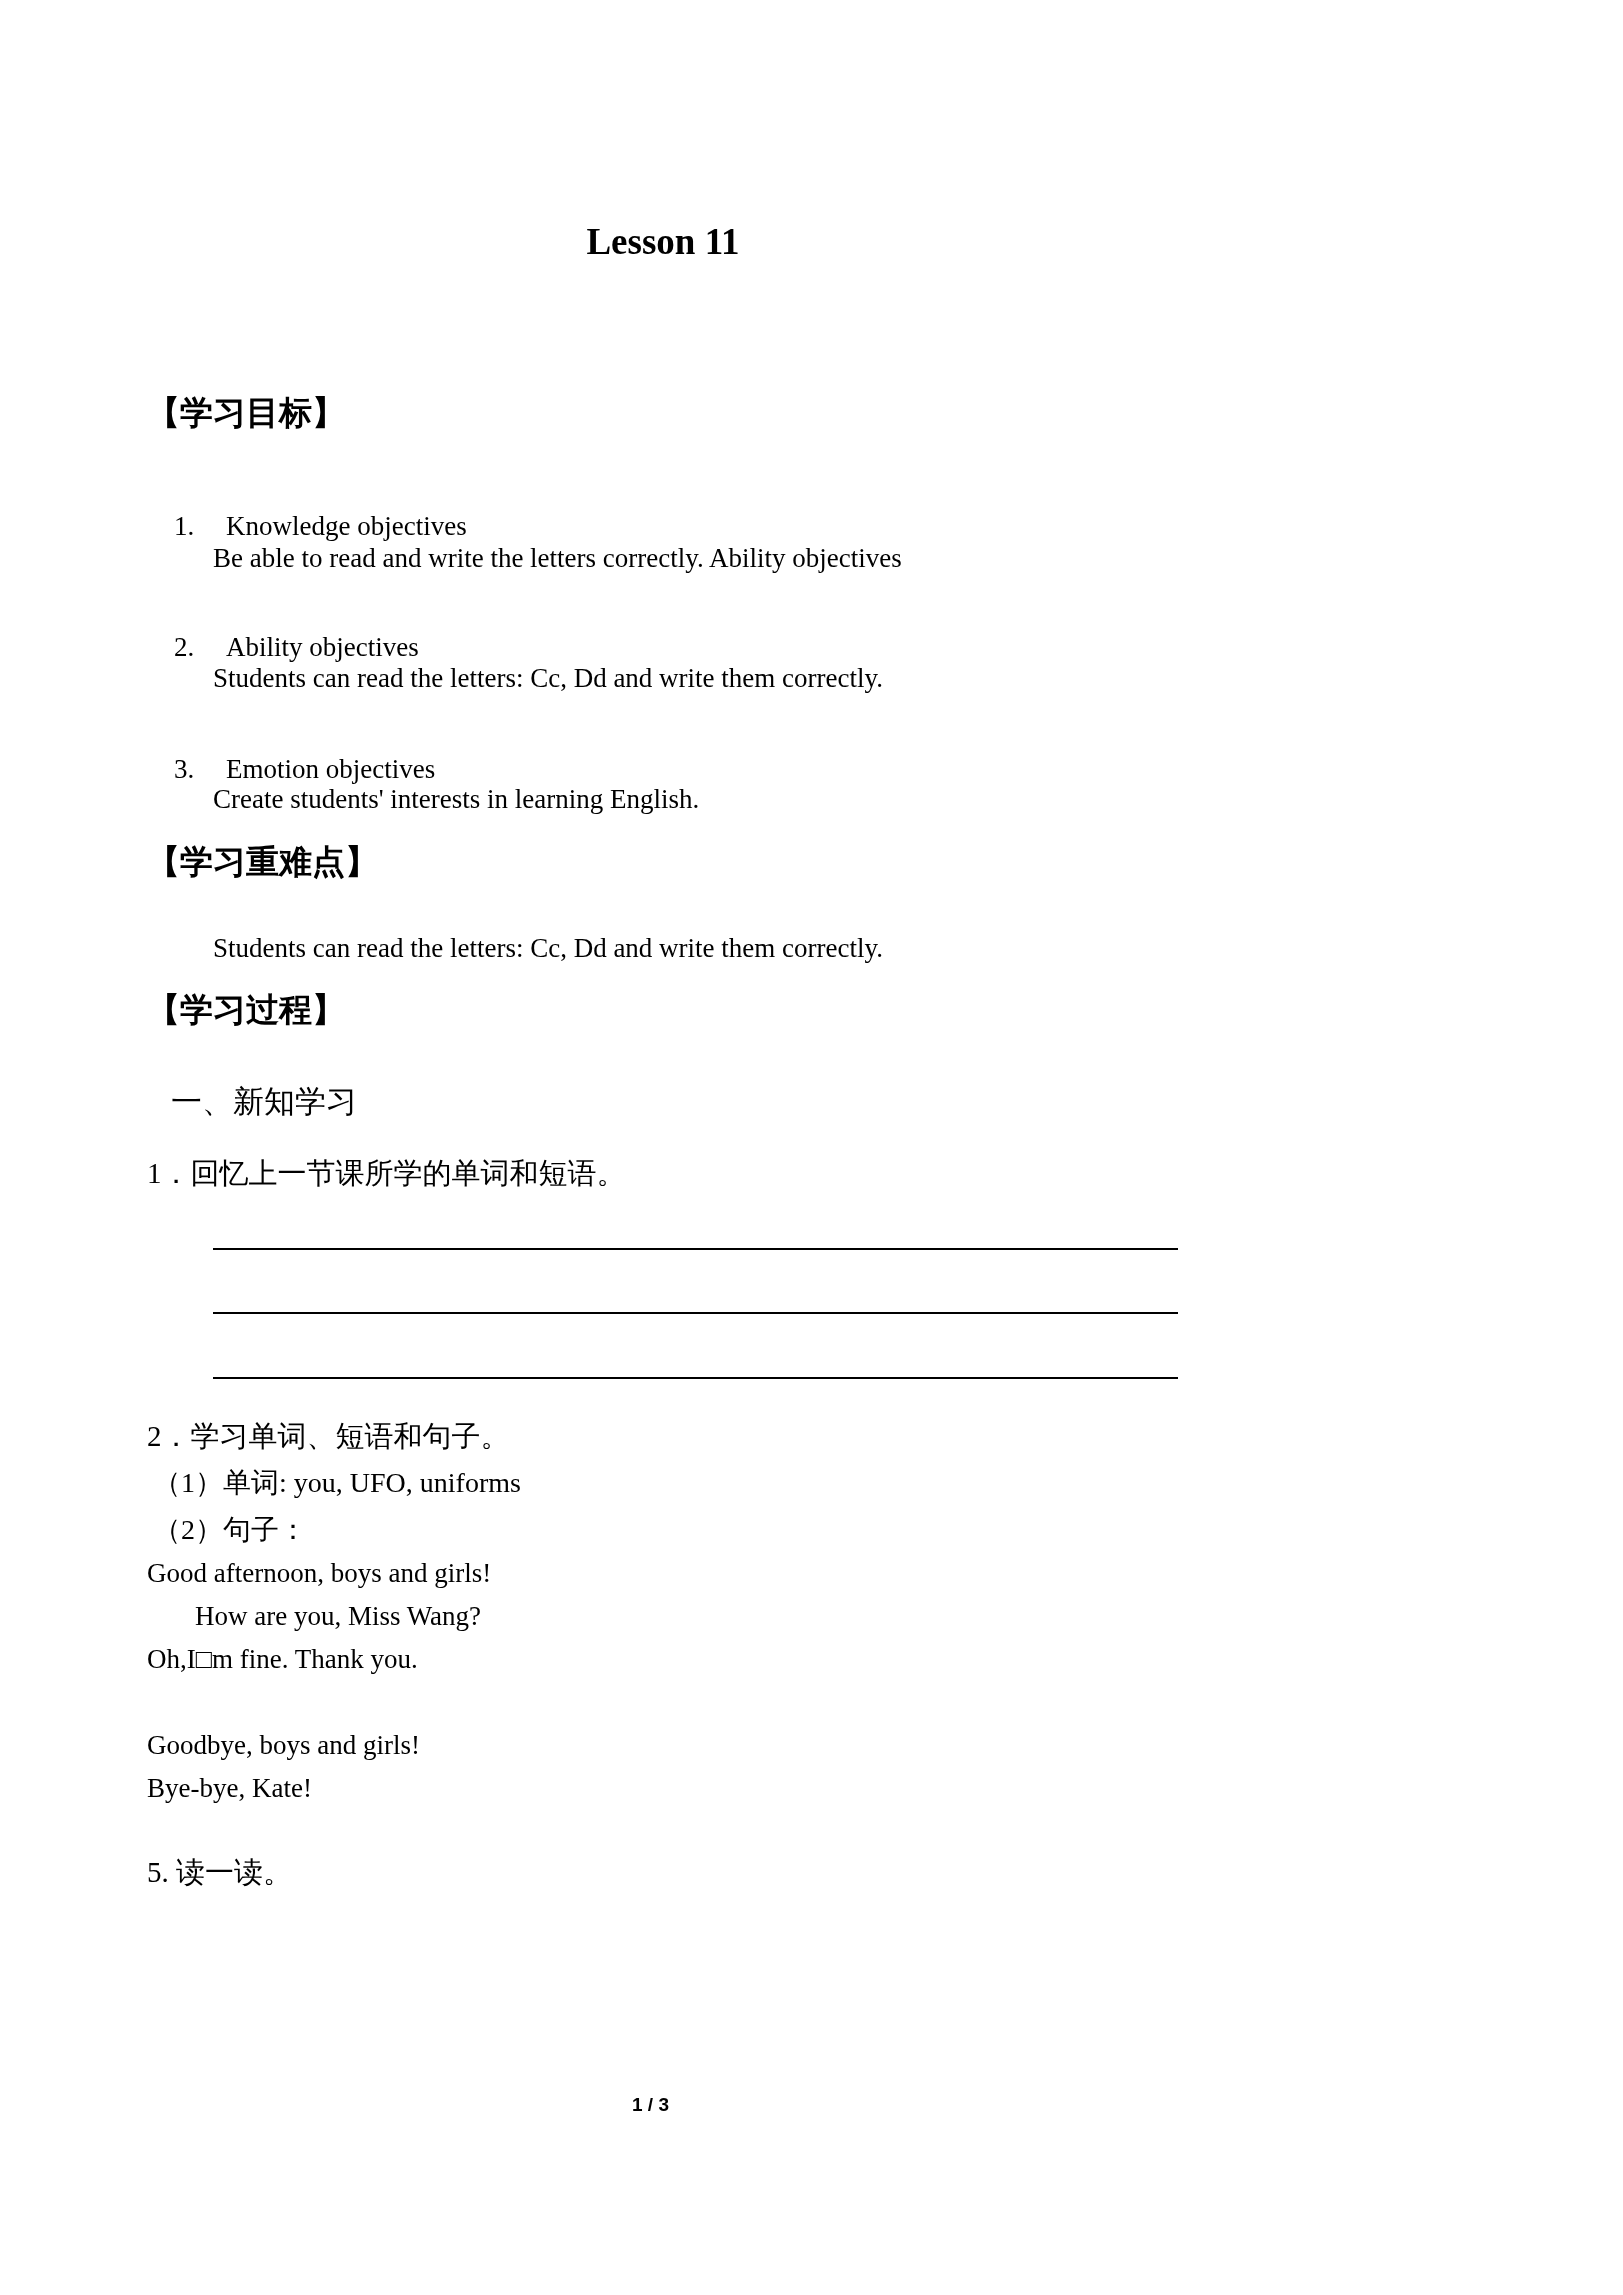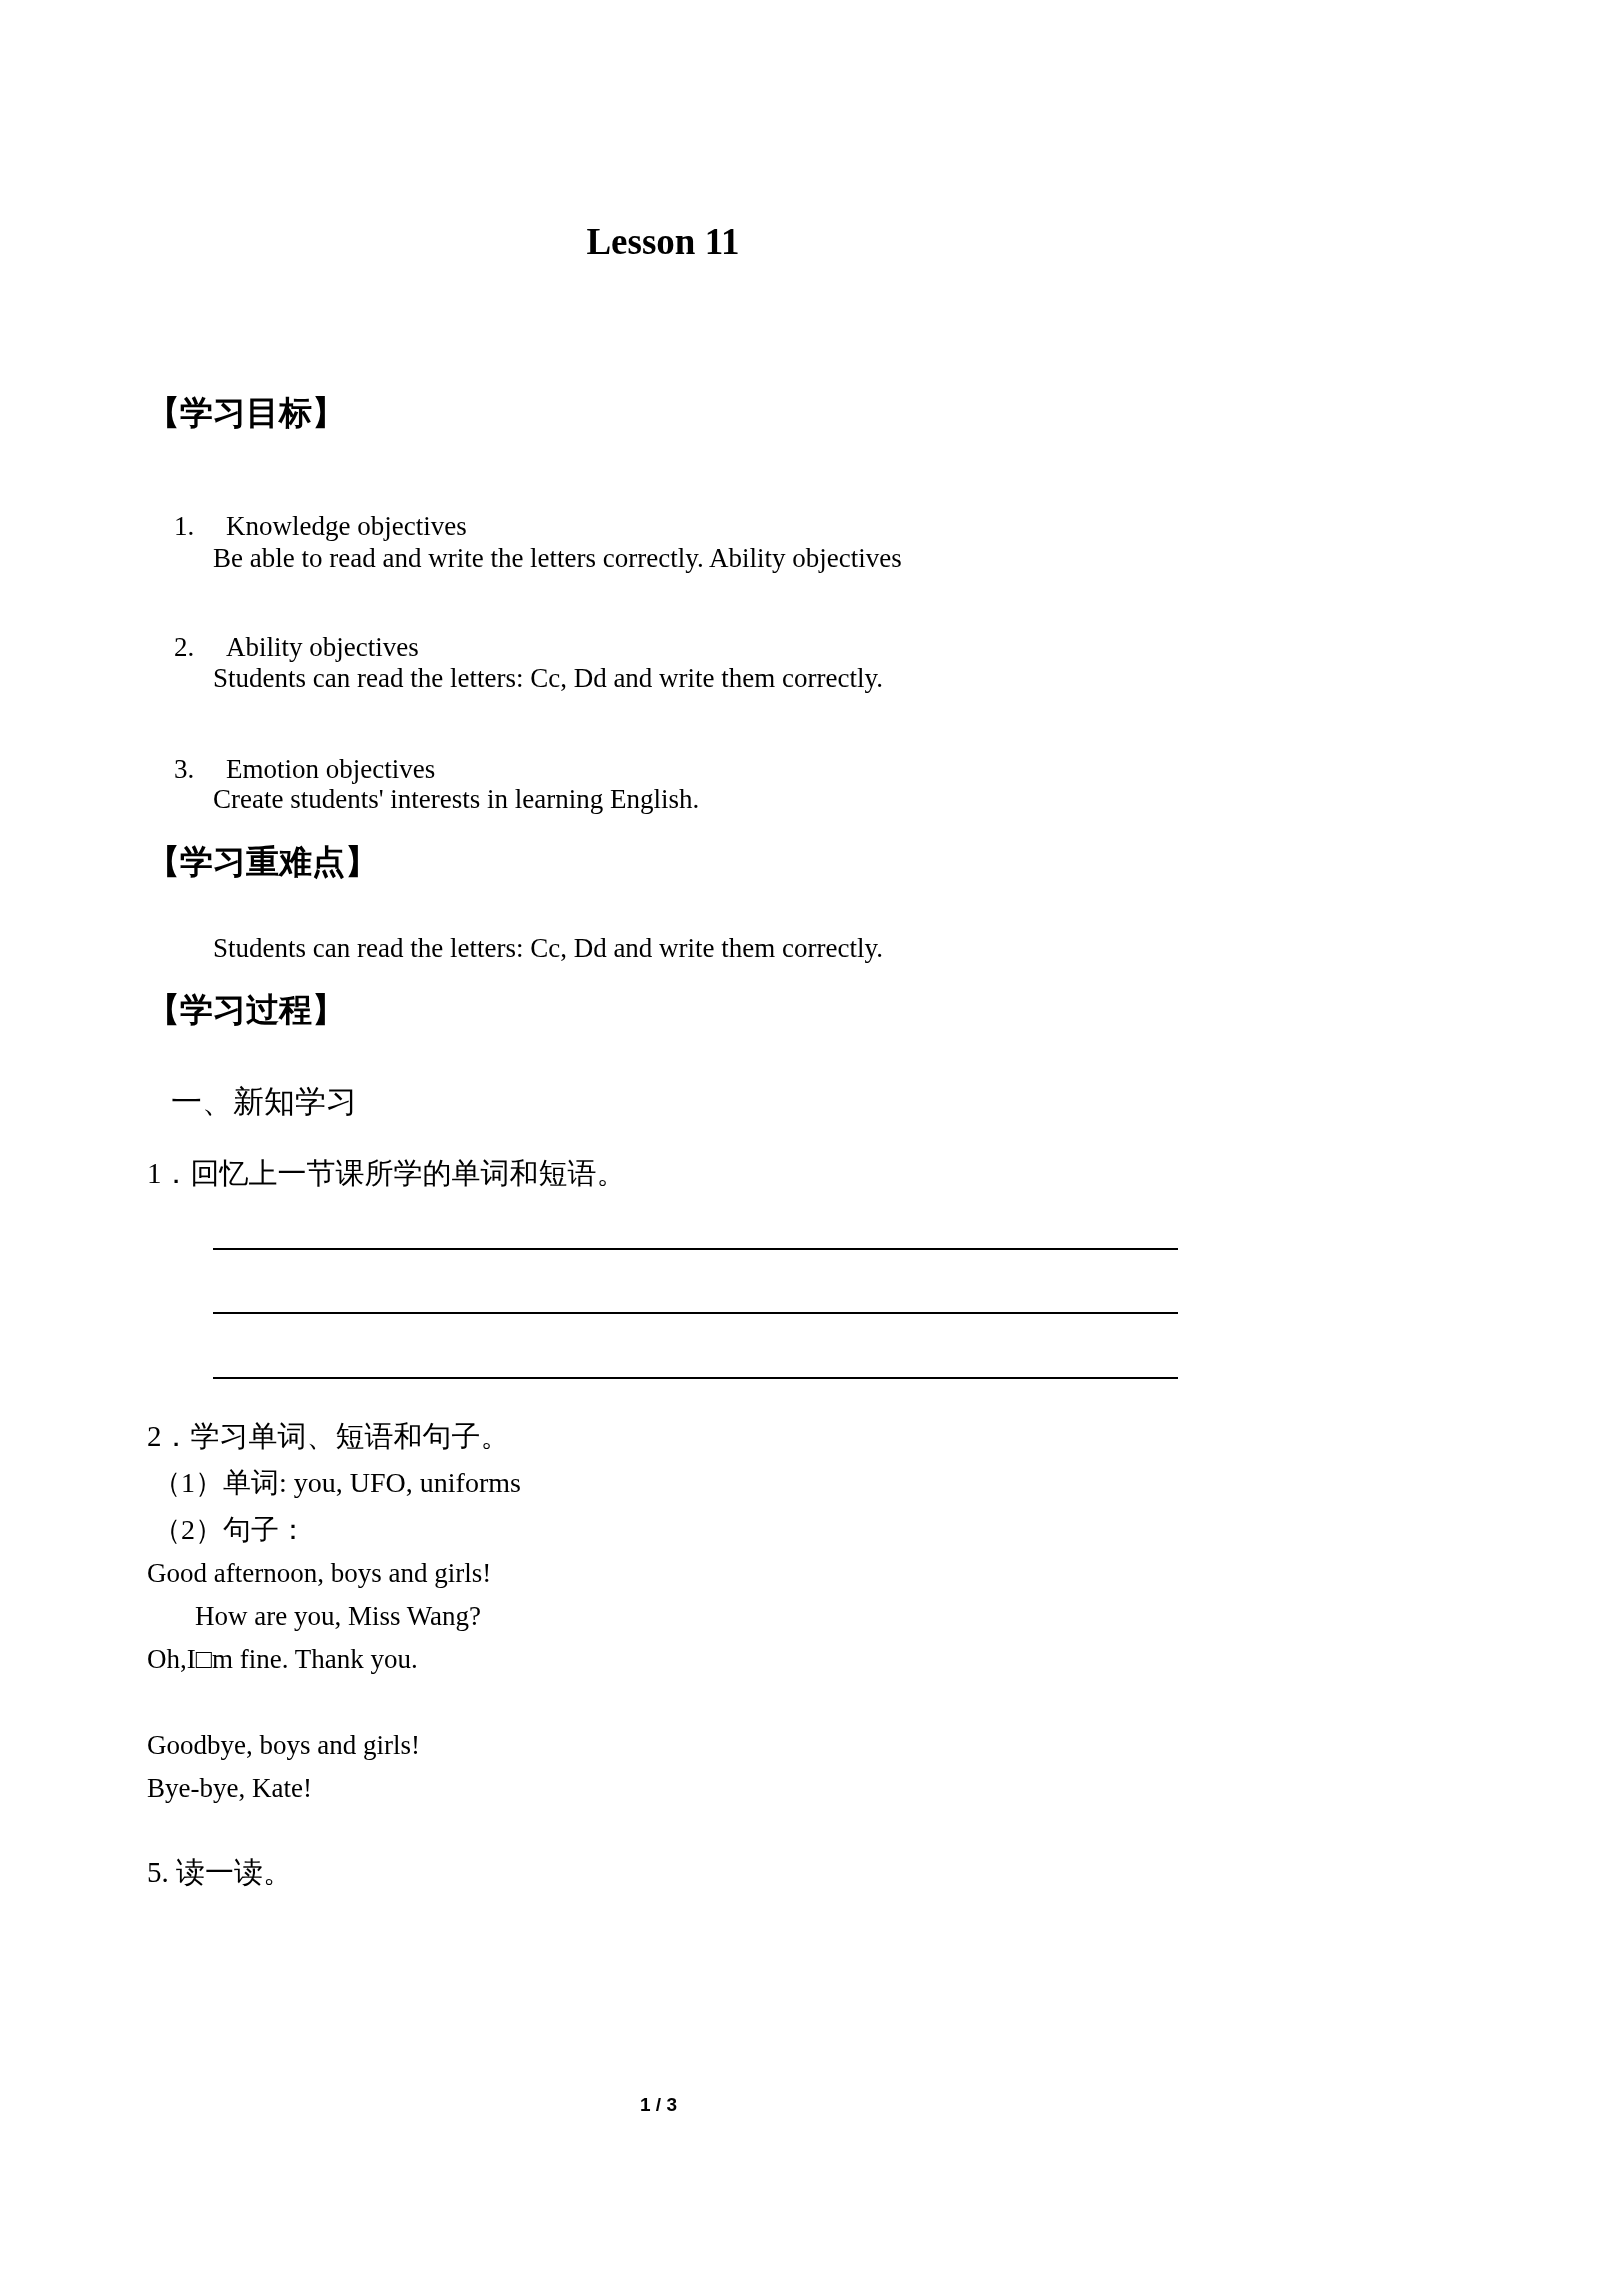--- a/index.html
+++ b/index.html
@@ -55,21 +55,21 @@
   .answer-line {
     position: absolute;
     left: 213px;
     width: 965px;
     height: 0;
     border-bottom: 2px solid #000000;
   }
 
   .page-footer {
     top: 2094px;
-    left: 12px;
+    left: 4px;
     width: 1293px;
     text-align: center;
     font-size: 19px;
     font-weight: bold;
     font-family: "Liberation Sans", "DejaVu Sans", sans-serif;
   }
 </style>
 </head>
 <body>
 

